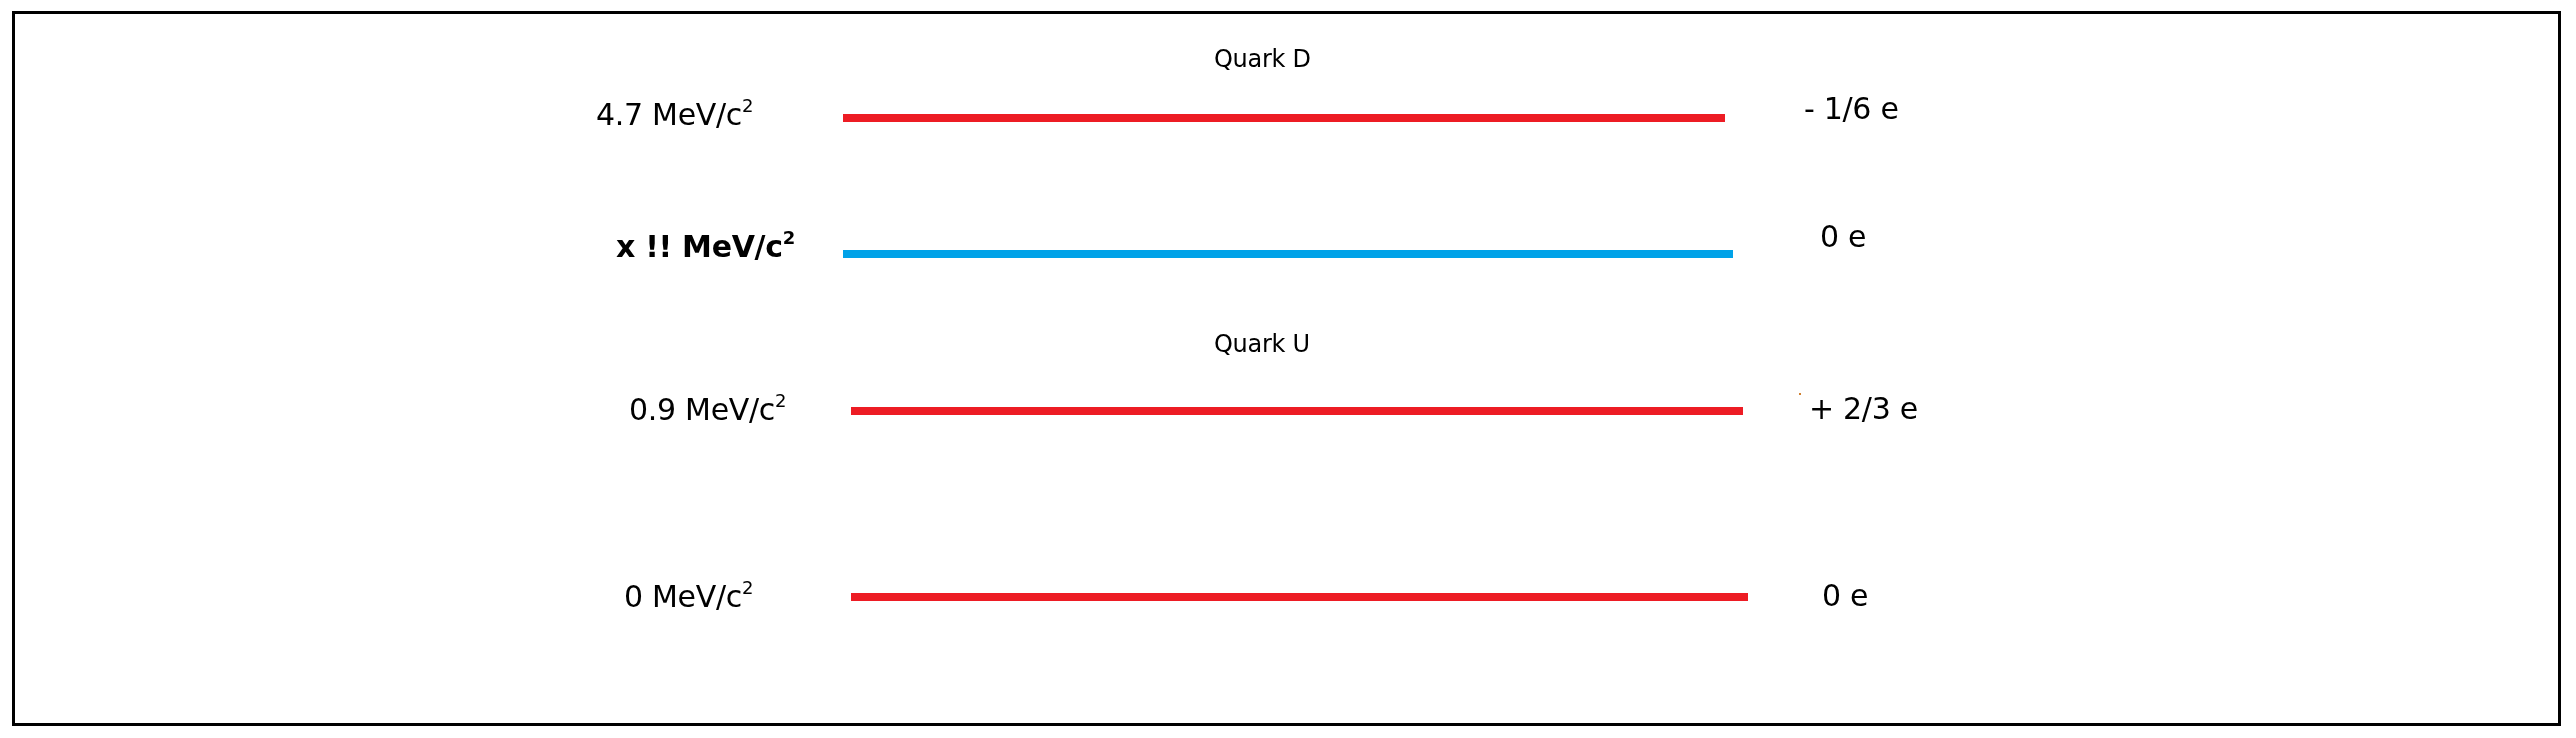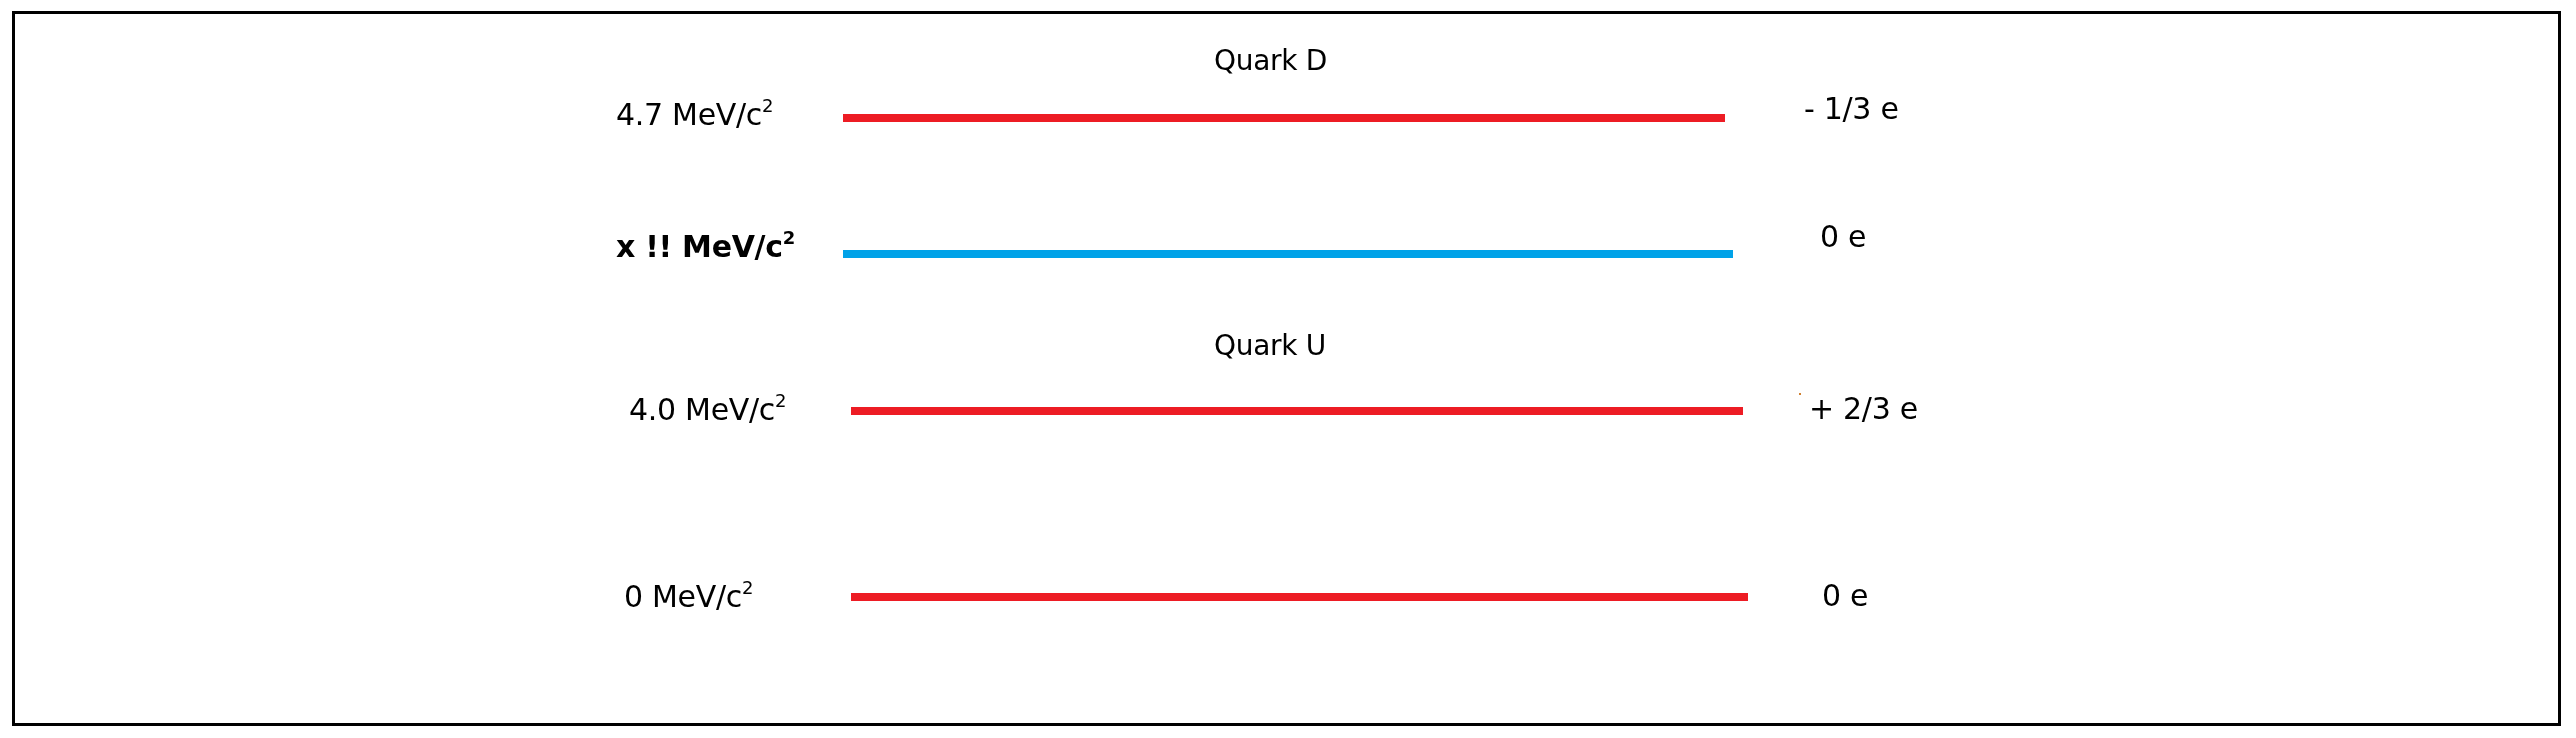--- a/index.html
+++ b/index.html
@@ -38,52 +38,52 @@
     .label sup {
       font-size: 18px;
       position: relative;
       top: -2.7px;
       vertical-align: top;
       line-height: 1;
     }
     .quark-title {
       position: absolute;
       white-space: nowrap;
-      font-size: 28px;
+      font-size: 24px;
       line-height: 1;
       letter-spacing: -0.3px;
     }
     .stray-dot {
       position: absolute;
       width: 2px;
       height: 2px;
       background: #d08030;
     }
   </style>
 </head>
 <body>
 
 <div class="frame"></div>
 
 <div class="quark-title" style="left:1214px; top:47px;">Quark D</div>
-<div class="label" style="left:616px; top:100px;">
+<div class="label" style="left:596px; top:100px;">
   <span>4.7 MeV/c</span><sup>2</sup>
 </div>
 <div class="level-line" style="left:843px; top:114px; width:882px; background:#ED1C24;"></div>
-<div class="label" style="left:1804px; top:94px;">- 1/3 e</div>
+<div class="label" style="left:1804px; top:94px;">- 1/6 e</div>
 
 <div class="label" style="left:616px; top:232px;font-weight:bold;">
   <span>x !! MeV/c</span><sup>2</sup>
 </div>
 <div class="level-line" style="left:843px; top:250px; width:890px; background:#00A2E8;"></div>
 <div class="label" style="left:1820px; top:222px;">0 e</div>
 
 <div class="quark-title" style="left:1214px; top:332px;">Quark U</div>
 <div class="label" style="left:629px; top:395px;">
-  <span>4.0 MeV/c</span><sup>2</sup>
+  <span>0.9 MeV/c</span><sup>2</sup>
 </div>
 <div class="level-line" style="left:851px; top:407px; width:892px; background:#ED1C24;"></div>
 <div class="stray-dot" style="left:1799px; top:393px;"></div>
 <div class="label" style="left:1809px; top:394px;">+ 2/3 e</div>
 
 <div class="label" style="left:624px; top:582px;text-align:right;">
   <span>0 MeV/c</span><sup>2</sup>
 </div>
 <div class="level-line" style="left:851px; top:593px; width:897px; background:#ED1C24;"></div>
 <div class="label" style="left:1822px; top:581px;">0 e</div>

